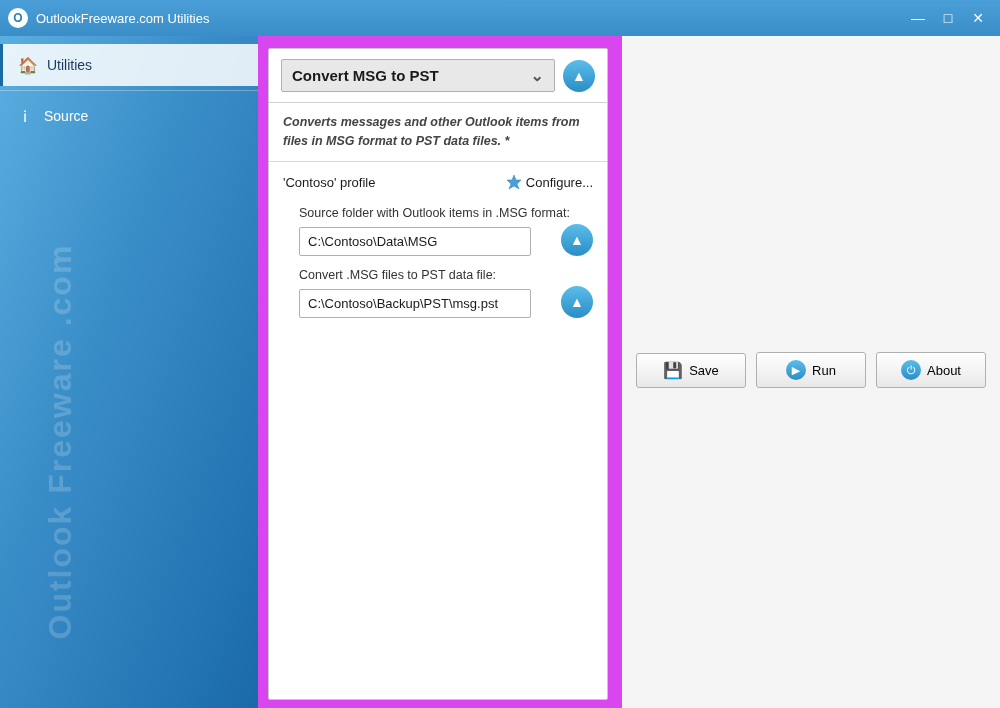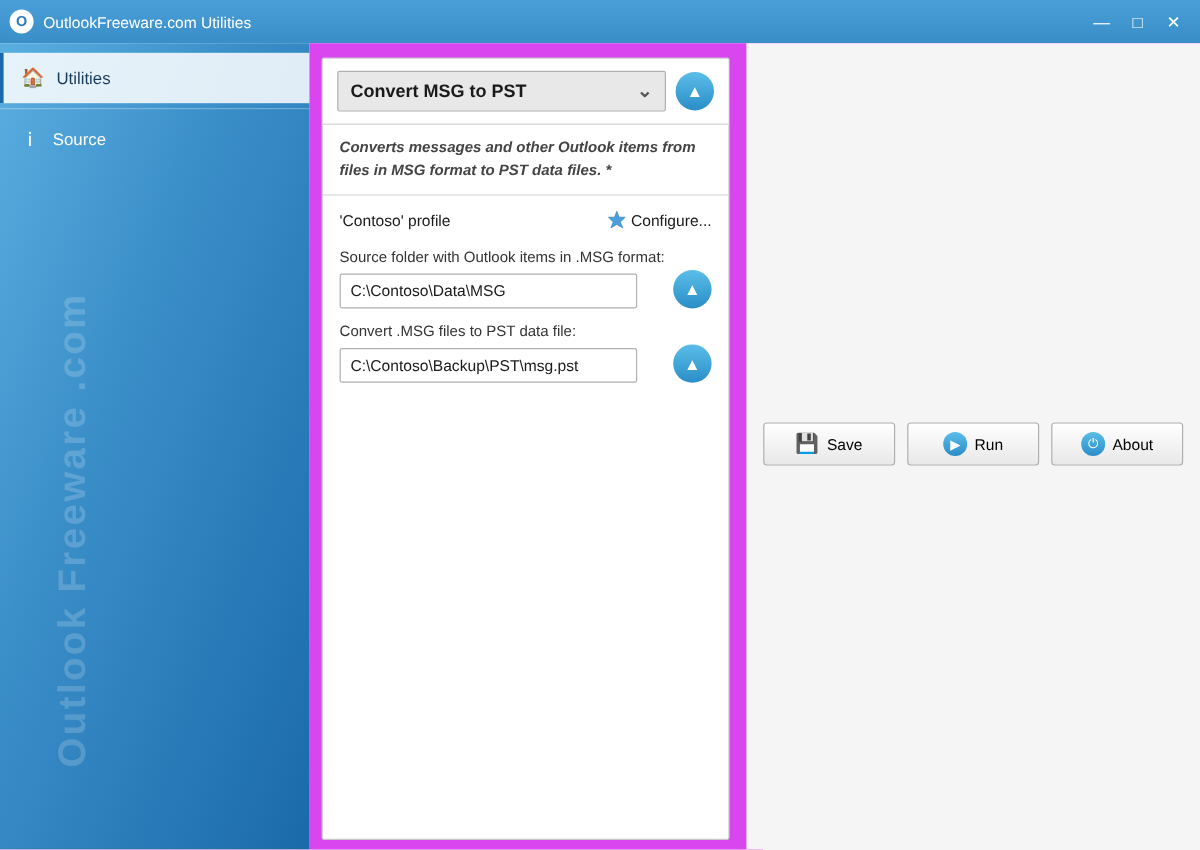--- a/index.html
+++ b/index.html
@@ -224,20 +224,21 @@
     .configure-icon {
       width: 18px;
       height: 18px;
       display: flex;
       align-items: center;
       justify-content: center;
     }
 
     .field-group {
       margin-bottom: 12px;
+      margin-left: 16px;
     }
     .field-label {
       font-size: 12.5px;
       color: #333;
       margin-bottom: 4px;
     }
     .field-row {
       display: flex;
       align-items: flex-end;
       gap: 22px;

